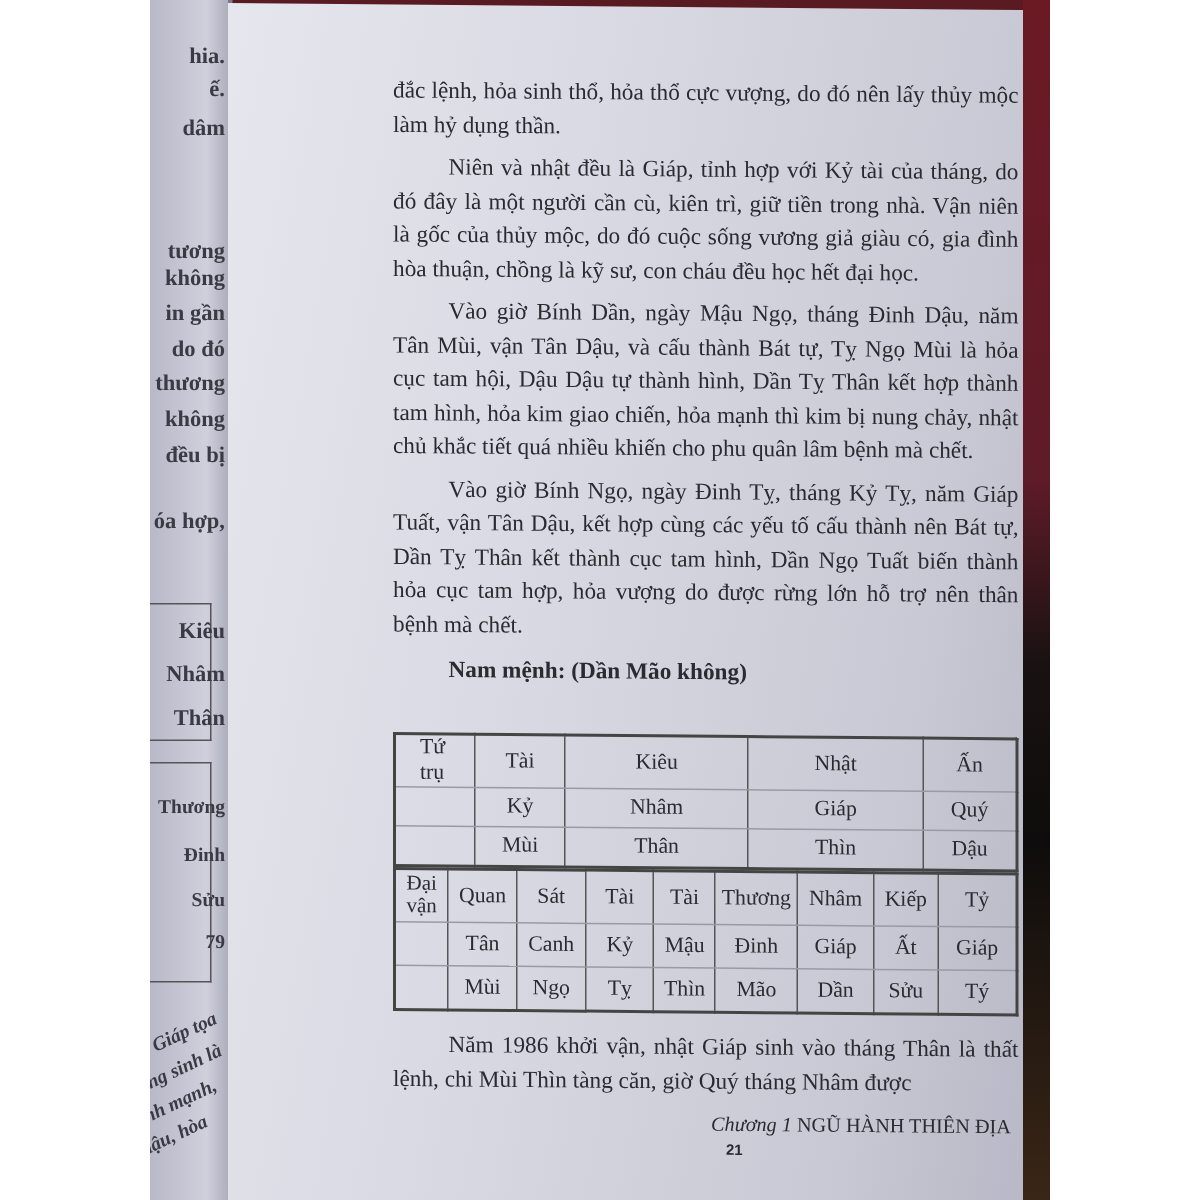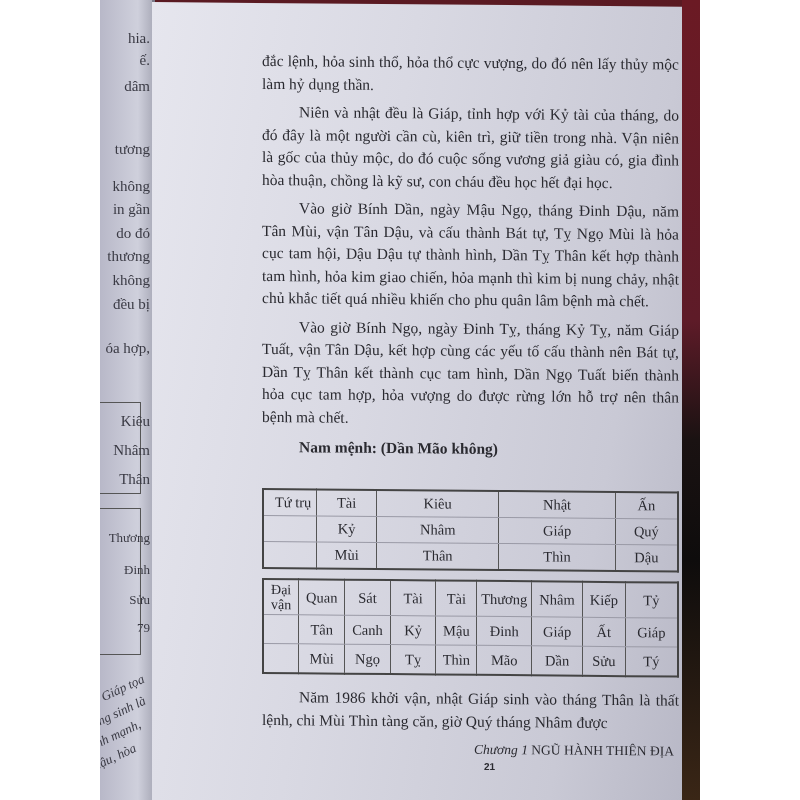--- a/index.html
+++ b/index.html
@@ -1,20 +1,20 @@
 <!DOCTYPE html>
 <html><head>
 <meta charset="utf-8">
 <style>
   html, body { margin:0; padding:0; }
   body { width:800px; height:800px; background:#ffffff; position:relative; overflow:hidden; font-family:"Liberation Serif","DejaVu Serif",serif; }
   .photo { position:absolute; left:100px; top:0; width:600px; height:800px; overflow:hidden;
     background:linear-gradient(180deg,#5a1a22 0%,#6b1f2a 30%,#3a1a20 55%,#1b1214 75%,#2e1e16 100%); }
   .left-page { position:absolute; left:0; top:0; width:54px; height:800px;
-    background:linear-gradient(90deg,#b8b8c8 0%,#cfd0dc 70%,#a9aab8 100%); overflow:hidden; }
+    background:linear-gradient(90deg,#b8b8c8 0%,#cfd0dc 70%,#a9aab8 100%); overflow:hidden;font-weight:bold; }
   .left-page .frag { position:absolute; font-size:15px; color:#3a3a44; white-space:nowrap; }
   .left-page .rtl { right:4px; text-align:right; }
   .lp-box { position:absolute; border:1.5px solid #555; border-left:none; }
   .spine { position:absolute; left:52px; top:0; width:3px; height:800px; background:#7a7a88; }
   .main-page { position:absolute; left:52px; top:2px; width:530px; height:798px;
     background:linear-gradient(100deg,#e6e6ee 0%,#d9d9e3 40%,#c9c9d5 80%,#b8b8c6 100%);
     transform:skewY(0.5deg); transform-origin:0 0; }
   .text { position:absolute; left:110px; width:417px; font-size:15.5px; line-height:22.5px; color:#2a2a30; text-align:justify; }
   .text p { margin:0 0 6px 0; }
   .indent { text-indent:37px; }
@@ -34,21 +34,21 @@
 </head>
 <body>
 
 <div class="photo">
 
   <div class="left-page">
     <div class="frag rtl" style="top:30px">hia.</div>
     <div class="frag rtl" style="top:52px">ế.</div>
     <div class="frag rtl" style="top:78px">dâm</div>
 
-    <div class="frag rtl" style="top:141px">tương</div>
+    <div class="frag rtl" style="top:160px">tương</div>
     <div class="frag rtl" style="top:178px">không</div>
     <div class="frag rtl" style="top:201px">in gần</div>
     <div class="frag rtl" style="top:225px">do đó</div>
     <div class="frag rtl" style="top:248px">thương</div>
     <div class="frag rtl" style="top:272px">không</div>
     <div class="frag rtl" style="top:296px">đều bị</div>
     <div class="frag rtl" style="top:340px">óa hợp,</div>
 
     <div class="lp-box" style="left:-2px; top:402px; width:42px; height:90px;"></div>
     <div class="frag rtl" style="top:413px">Kiêu</div>
@@ -84,21 +84,21 @@
     <table class="t1">
       <colgroup>
         <col style="width:54px">
           <col style="width:60px">
           <col style="width:123px">
           <col style="width:117px">
           <col style="width:63px">
       </colgroup>
       <tbody>
           <tr>
-        <td style="text-align:center;padding-left:6px">Tứ trụ</td>
+        <td style="text-align:left;padding-left:16px">Tứ trụ</td>
         <td>Tài</td>
         <td>Kiêu</td>
         <td>Nhật</td>
         <td>Ấn</td>
       </tr>
       <tr>
         <td></td>
         <td>Kỷ</td>
         <td>Nhâm</td>
         <td>Giáp</td>

